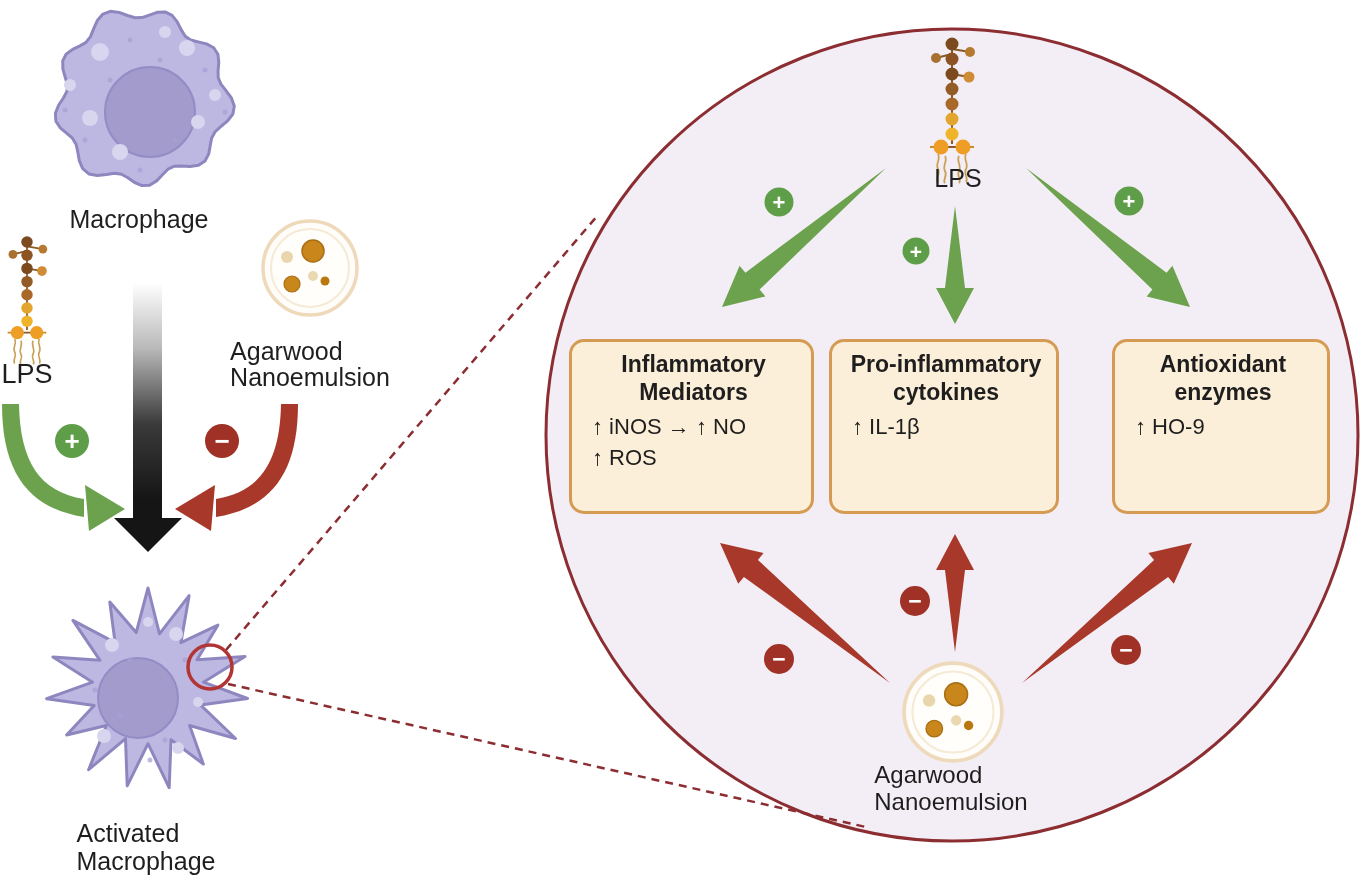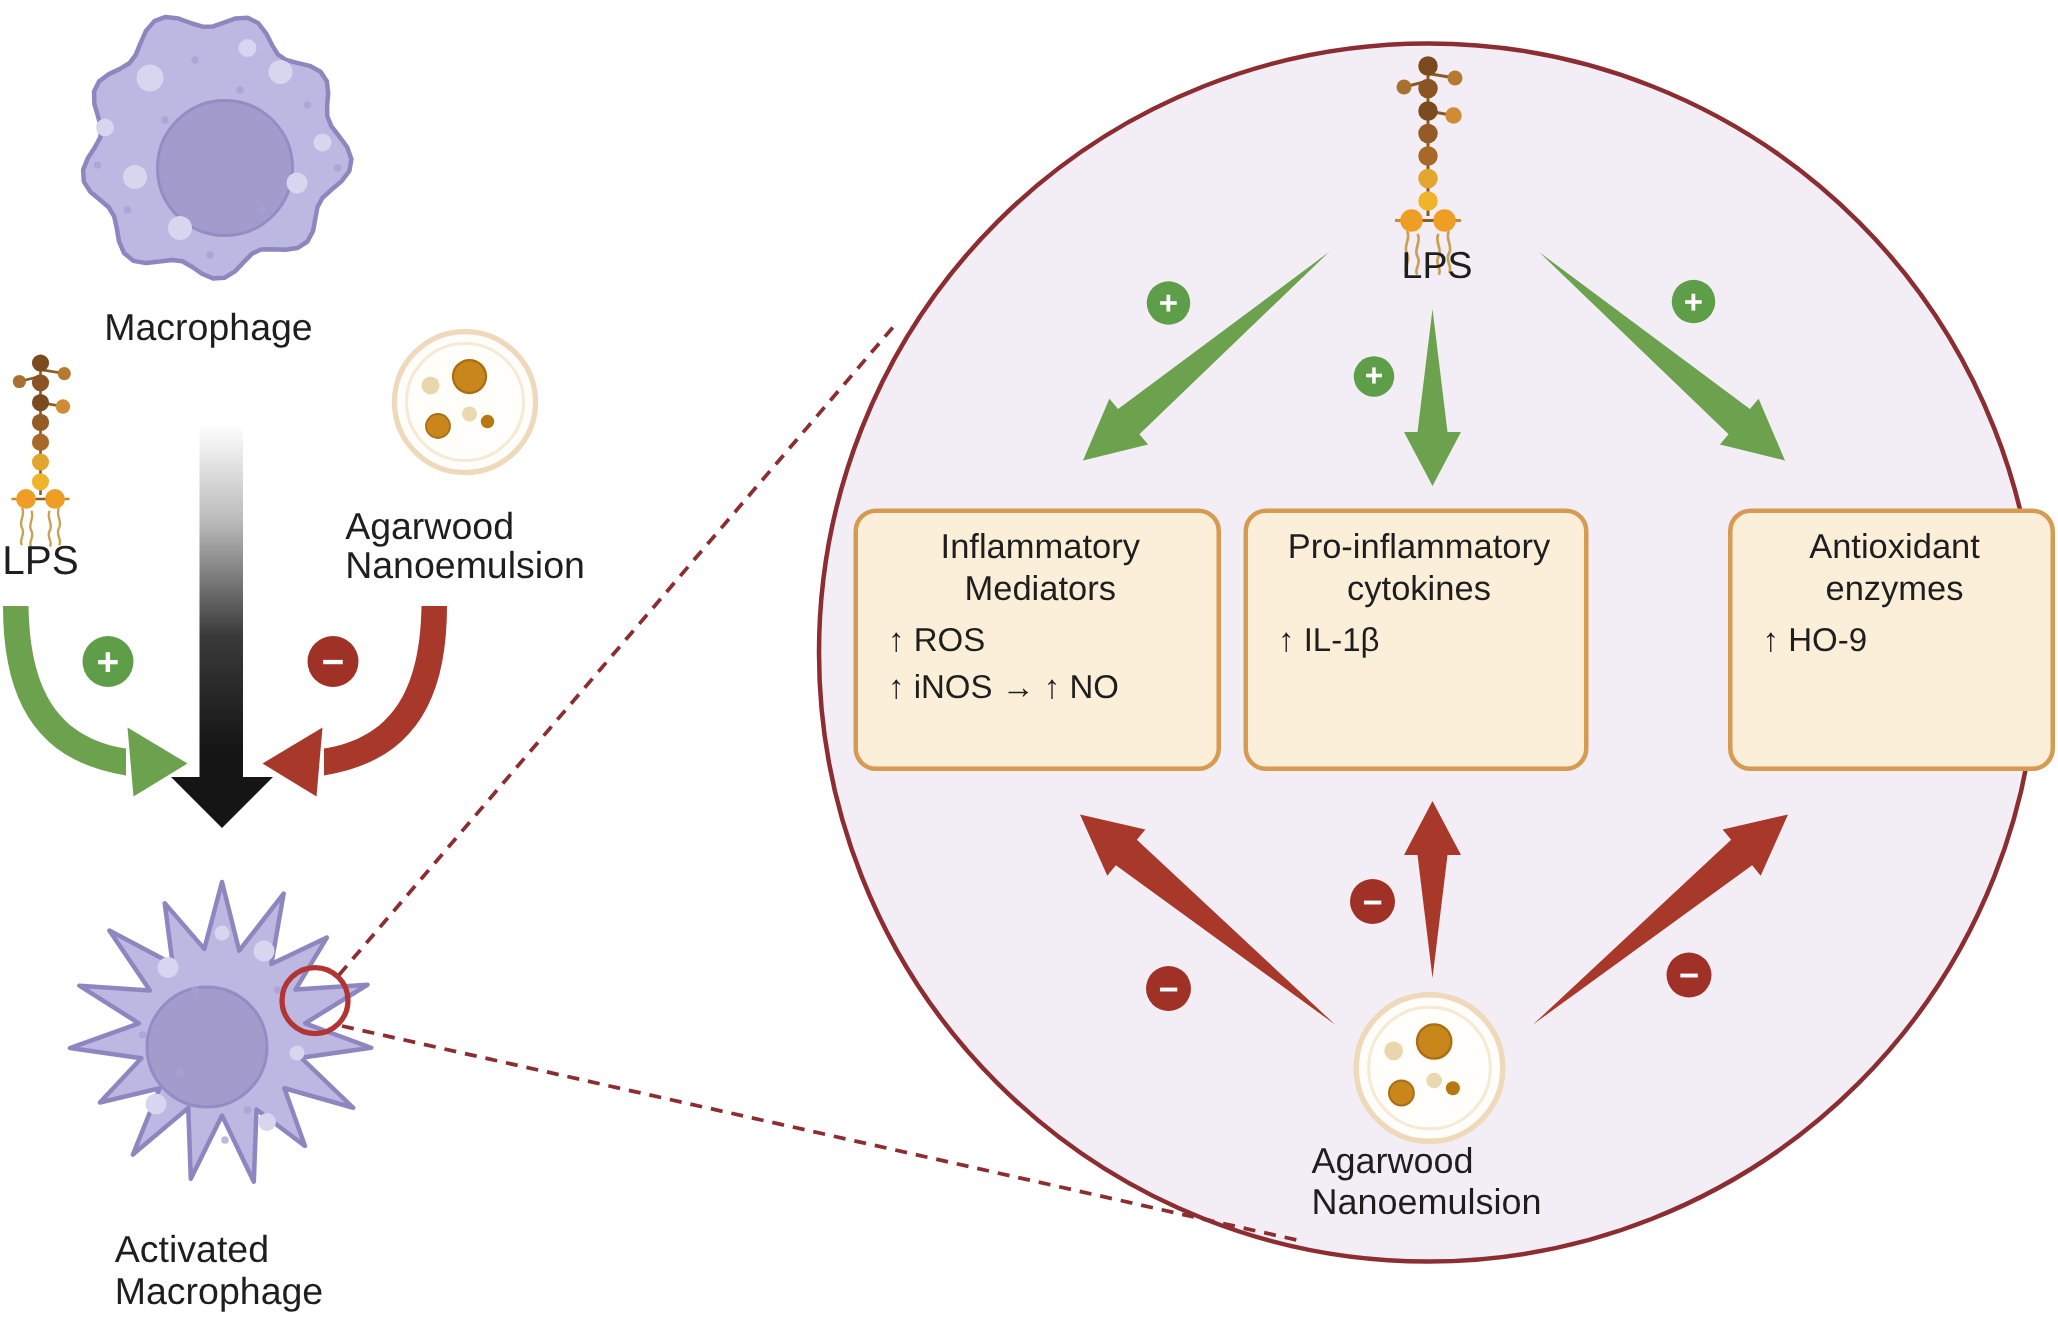--- a/index.html
+++ b/index.html
@@ -15,21 +15,21 @@
   svg{position:absolute;left:0;top:0;}
   .lbl{position:absolute;transform:translate(-50%,-50%);font-weight:400;white-space:nowrap;
        text-align:left;color:var(--text);}
   .lbl .line{display:block;}
   .badge{position:absolute;transform:translate(-50%,-50%);border-radius:50%;color:#fff;
          display:flex;align-items:center;justify-content:center;font-weight:700;line-height:1;}
   .badge.plus{background:var(--badge-green);}
   .badge.minus{background:var(--badge-red);}
   .mbox{position:absolute;background:var(--box-fill);border:3px solid var(--box-border);
         border-radius:15px;box-sizing:border-box;padding:8px 10px 6px 14px;}
-  .mbox-title{font-weight:400;font-size:23px;line-height:28px;text-align:center;margin-bottom:5px;}
+  .mbox-title{font-weight:700;font-size:23px;line-height:28px;text-align:center;margin-bottom:5px;}
   .mbox-item{font-size:22px;line-height:31px;font-weight:400;text-align:left;padding-left:6px;}
   
   .fill-green{fill:var(--positive-green);}
   .fill-red{fill:var(--inhibit-red);}
   .lens{fill:var(--lens-fill);stroke:var(--outline-maroon);stroke-width:3;}
   .dash{stroke:var(--outline-maroon);stroke-width:2.5;stroke-dasharray:8 6;fill:none;}
   .cell{fill:var(--cell-fill);stroke:var(--cell-outline);stroke-width:3;stroke-linejoin:round;}
   .nucleus{fill:var(--nucleus-fill);stroke:#948cc4;stroke-width:2;}
   .spot{fill:#d8d5ef;}
   .dot{fill:#a7a1d4;opacity:.75;}
@@ -183,33 +183,33 @@
   <span class="badge plus" style="left:1129px;top:201px;width:29px;height:29px;font-size:22px;">+</span>
   <span class="badge minus" style="left:779px;top:659px;width:30px;height:30px;font-size:23px;">−</span>
   <span class="badge minus" style="left:915px;top:601px;width:30px;height:30px;font-size:23px;">−</span>
   <span class="badge minus" style="left:1126px;top:650px;width:30px;height:30px;font-size:23px;">−</span>
 
   <div class="mbox" style="left:569px;top:339px;width:245px;height:175px;">
     <div class="mbox-title">
       <span class="line">Inflammatory</span>
       <span class="line">Mediators</span>
     </div>
+    <div class="mbox-item">↑ iNOS → ↑ NO</div>
     <div class="mbox-item">↑ ROS</div>
-    <div class="mbox-item">↑ iNOS → ↑ NO</div>
   </div>
 
   <div class="mbox" style="left:829px;top:339px;width:230px;height:175px;">
     <div class="mbox-title">
       <span class="line">Pro-inflammatory</span>
       <span class="line">cytokines</span>
     </div>
     <div class="mbox-item">↑ IL-1β</div>
   </div>
 
-  <div class="mbox" style="left:1152px;top:339px;width:218px;height:175px;">
+  <div class="mbox" style="left:1112px;top:339px;width:218px;height:175px;">
     <div class="mbox-title">
       <span class="line">Antioxidant</span>
       <span class="line">enzymes</span>
     </div>
     <div class="mbox-item">↑ HO-9</div>
   </div>
 
 </div>
 
 </body></html>

